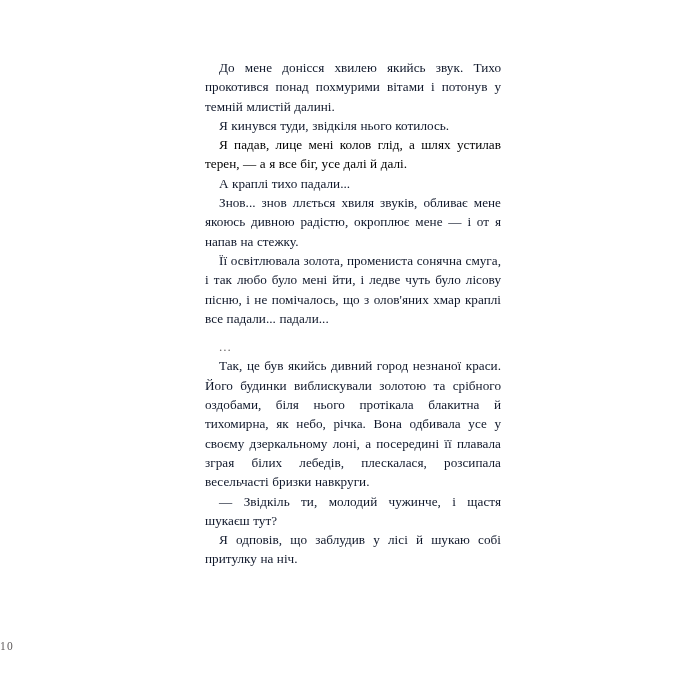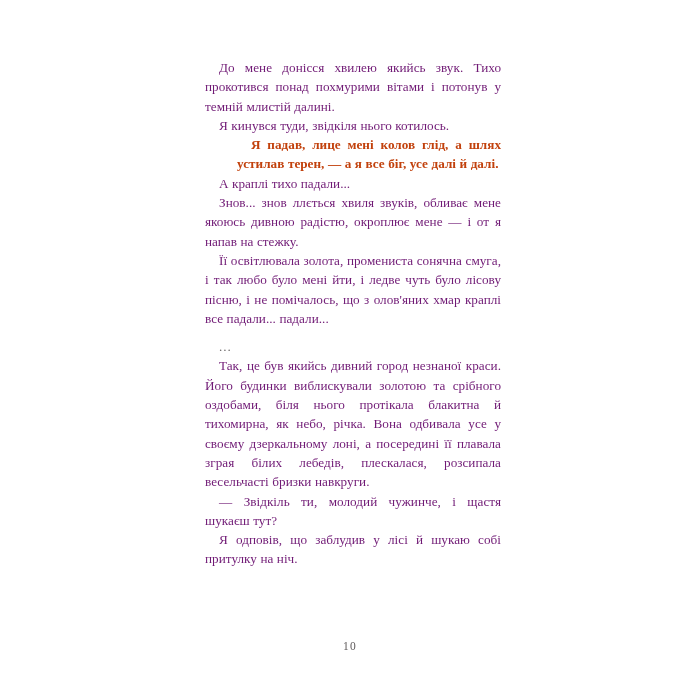--- a/index.html
+++ b/index.html
@@ -26,33 +26,32 @@
     left: 205px;
     top: 58px;
     width: 296px;
   }
 
   p.para {
     margin: 0;
     padding: 0;
     font-size: 13.2px;
     line-height: 19.3px;
-    color: #701a75;
+    color: #0f172a;
     text-align: justify;
     text-justify: inter-word;
     text-indent: 14px;
     letter-spacing: 0.02px;
     word-spacing: 0.2px;
     -webkit-font-smoothing: antialiased;
   }
 
   p.para.strongish {
-    font-weight: 700;
-    color: #c2410c;
-    margin-left: 32px;
+    font-weight: 400;
+    color: #000000;
   }
 
   p.para.last-line-left {
     text-align-last: left;
   }
 
   
   p.separator {
     margin: 0;
     padding: 0;
@@ -66,21 +65,20 @@
 
   .spacer-before-separator {
     height: 9px;
   }
 
   #page-number {
     position: absolute;
     left: 0;
     top: 639px;
     width: 700px;
-    text-align: center;
     font-size: 11.5px;
     line-height: 14px;
     color: #5d595a;
     letter-spacing: 1.2px;
     font-family: "Liberation Serif", "DejaVu Serif", serif;
   }
 </style>
 </head>
 <body>
 

